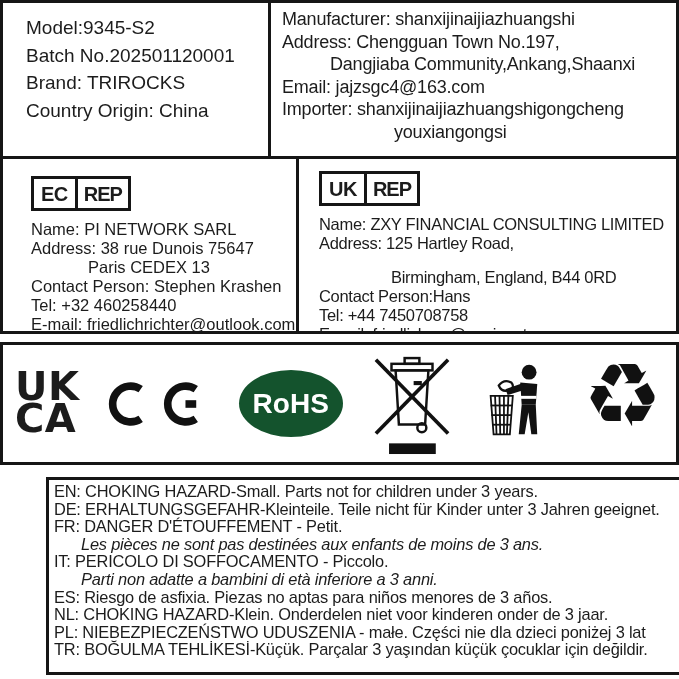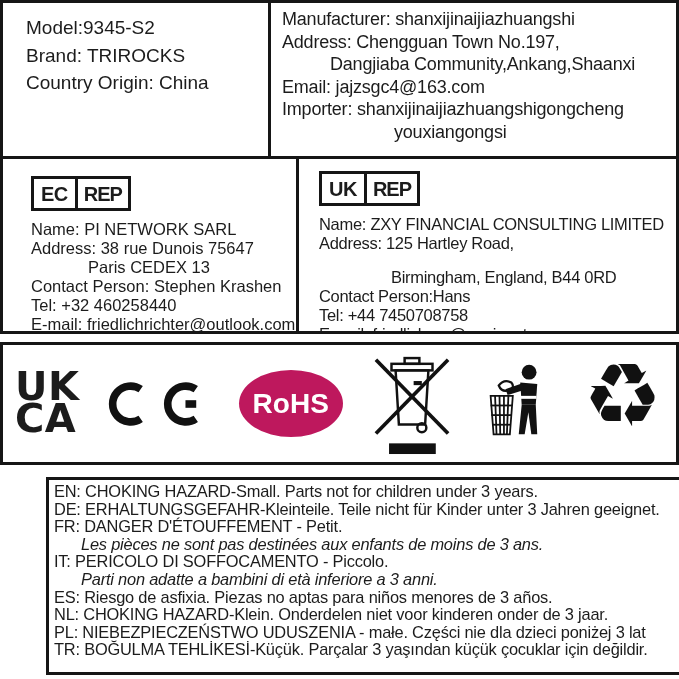--- a/index.html
+++ b/index.html
@@ -53,21 +53,21 @@
     height: 123px; margin-top: 8px;
     display: flex; align-items: center; justify-content: space-between;
     padding: 0 14px 0 12px;
   }
   .ukca {
     font-weight: bold; font-size: 40px; line-height: 0.83; letter-spacing: 0.5px;
     font-family: "DejaVu Sans", sans-serif; transform: scaleY(0.96);
   }
   .ce-svg { display: block; }
   .rohs {
-    width: 104px; height: 67px; background: #be185d; border-radius: 50%;
+    width: 104px; height: 67px; background: #14532d; border-radius: 50%;
     display: flex; align-items: center; justify-content: center;
     color: #fff; font-weight: bold; font-size: 28px; letter-spacing: 0px;
     font-family: "Liberation Sans", sans-serif;
   }
   .weee-svg, .tidyman-svg { display: block; }
   .recycle {
     font-family: "DejaVu Sans", sans-serif; font-size: 88px; line-height: 1;
     color: #111; margin-top: -16px;
   }
 
@@ -82,20 +82,21 @@
 </style>
 </head>
 <body>
 
 <div class="label">
 
   <div class="box box-main">
     <div class="row-top">
       <div class="cell-product">
         <div>Model:9345-S2</div>
+        <div>Batch No.202501120001</div>
         <div>Brand: TRIROCKS</div>
         <div>Country Origin: China</div>
       </div>
       <div class="cell-manufacturer">
         <div>Manufacturer: shanxijinaijiazhuangshi</div>
         <div>Address: Chengguan Town No.197,</div>
         <div class="indent-48">Dangjiaba Community,Ankang,Shaanxi</div>
         <div>Email: jajzsgc4@163.com</div>
         <div>Importer: shanxijinaijiazhuangshigongcheng</div>
         <div class="indent-110">youxiangongsi</div>

